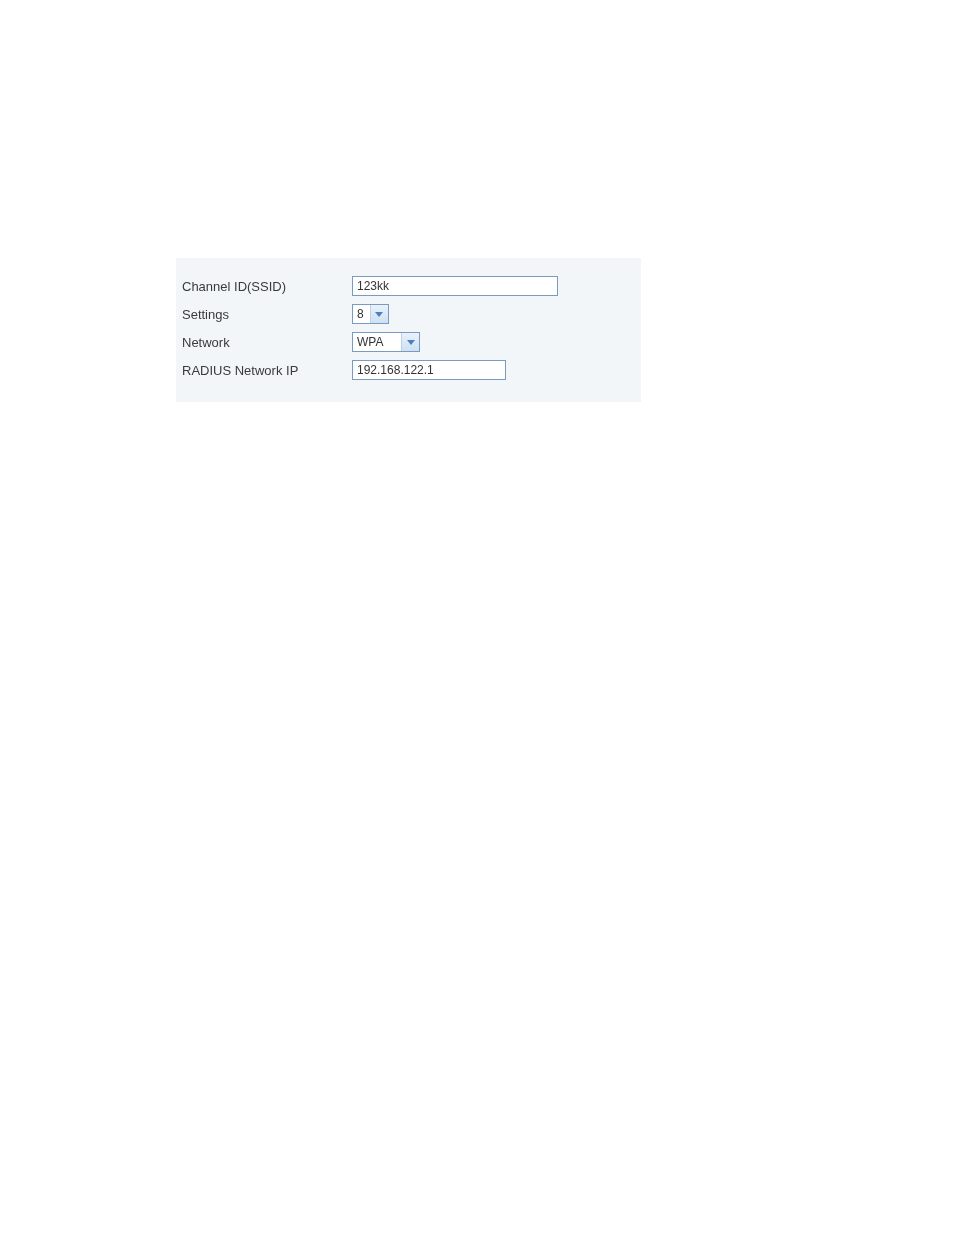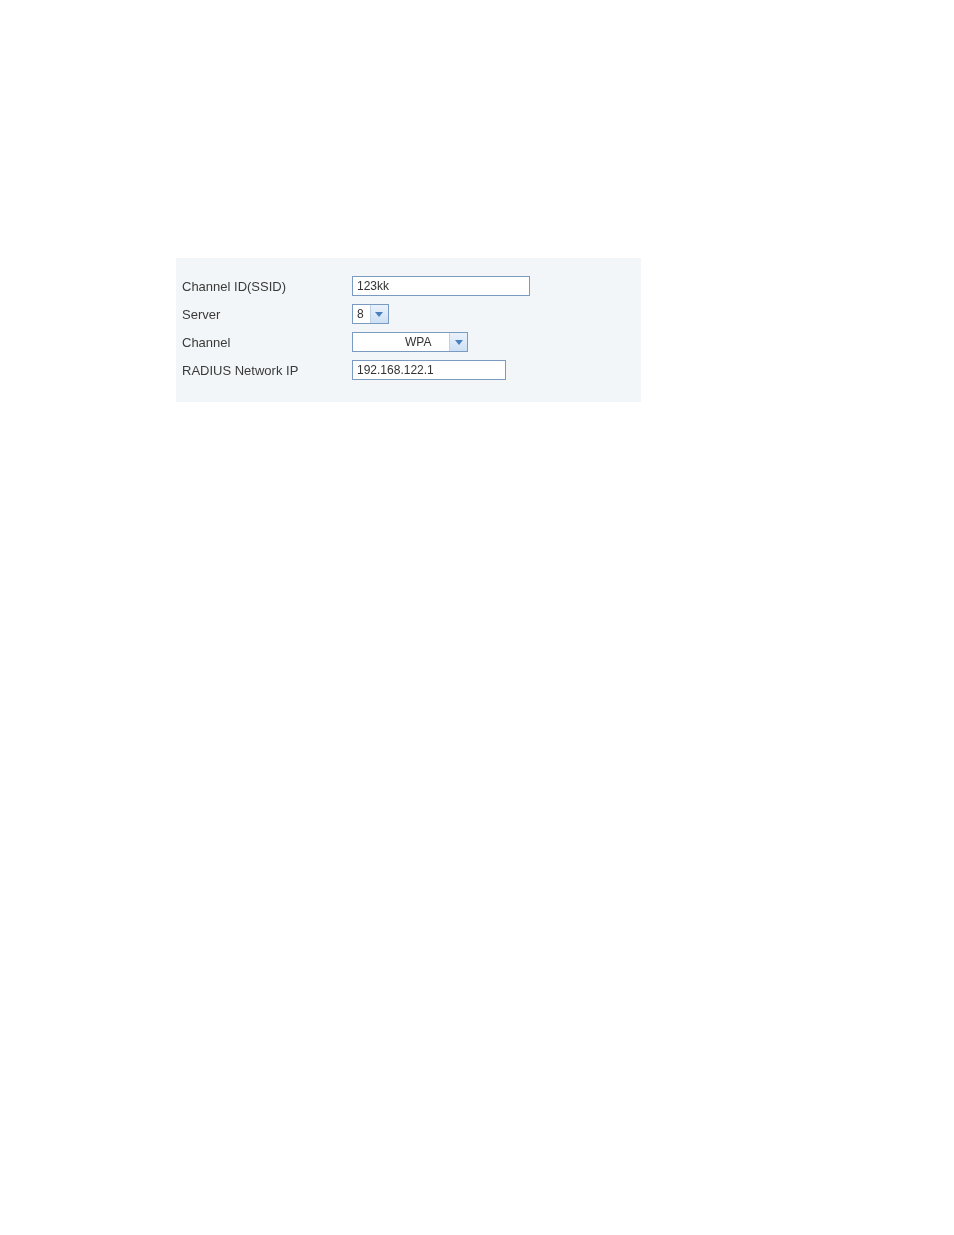--- a/index.html
+++ b/index.html
@@ -37,41 +37,40 @@
     .text-input {
       height: 20px;
       border: 1px solid #7a9ac0;
       background: #fff;
       font-size: 12px;
       padding: 1px 4px;
       color: #333;
       font-family: Arial, sans-serif;
     }
     .ssid-input {
-      width: 178px;
+      width: 206px;
     }
     .radius-input {
       width: 154px;
     }
     .select-wrap {
       display: inline-flex;
       align-items: stretch;
       height: 20px;
       border: 1px solid #7a9ac0;
       background: #fff;
     }
     .select-value {
       padding: 2px 6px 0 4px;
       font-size: 12px;
       color: #333;
       min-width: 14px;
     }
     .select-value.wide {
       min-width: 48px;
-      margin-left: 48px;
     }
     .select-btn {
       width: 18px;
       background: linear-gradient(#eaf2fb, #cde0f4);
       border-left: 1px solid #bcd0e6;
       display: flex;
       align-items: center;
       justify-content: center;
     }
     .chevron {
@@ -92,31 +91,31 @@
 <body>
 
 <div class="panel">
 
   <div class="form-row">
     <div class="form-label">Channel ID(SSID)</div>
     <input type="text" class="text-input ssid-input" value="123kk" style="">
   </div>
 
   <div class="form-row">
-    <div class="form-label">Server</div>
+    <div class="form-label">Settings</div>
     <div class="select-wrap">
       <div class="select-value">8</div>
       <div class="select-btn">
         <div class="chevron"></div>
       </div>
     </div>
   </div>
 
   <div class="form-row">
-    <div class="form-label">Channel</div>
+    <div class="form-label">Network</div>
     <div class="select-wrap">
       <div class="select-value wide">WPA</div>
       <div class="select-btn">
         <div class="chevron"></div>
       </div>
     </div>
   </div>
 
 
   <div class="form-row">

